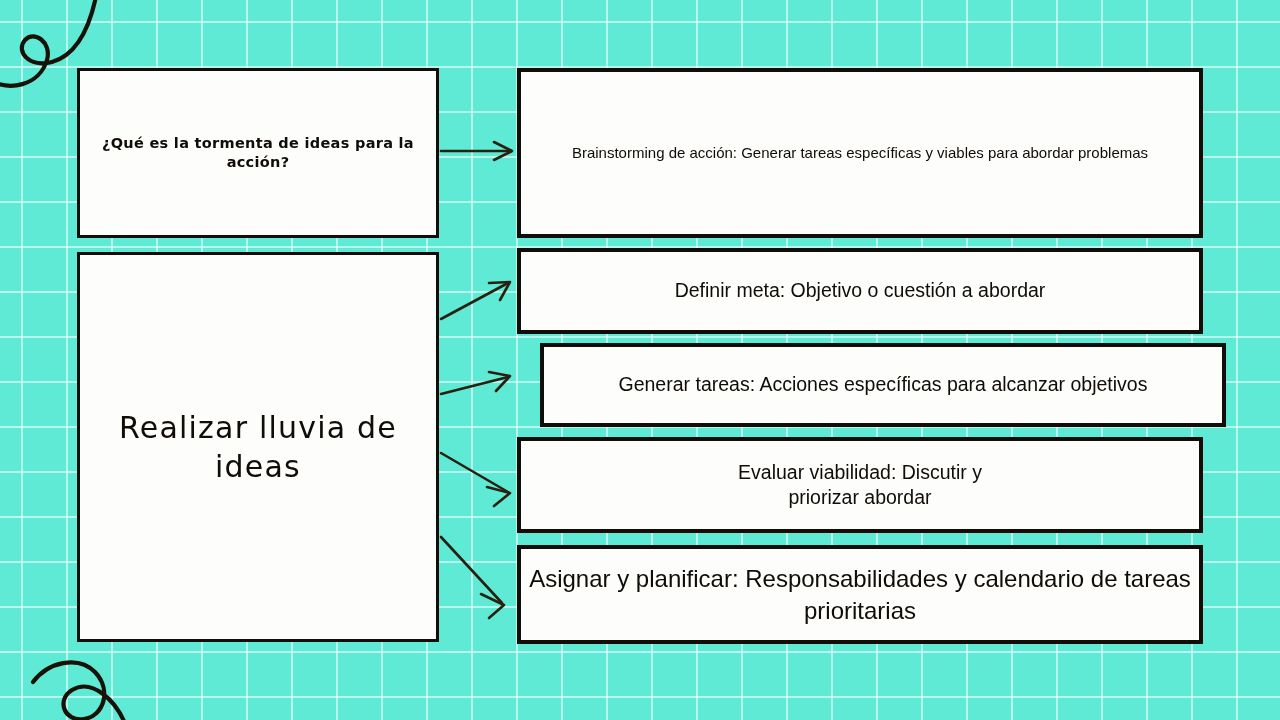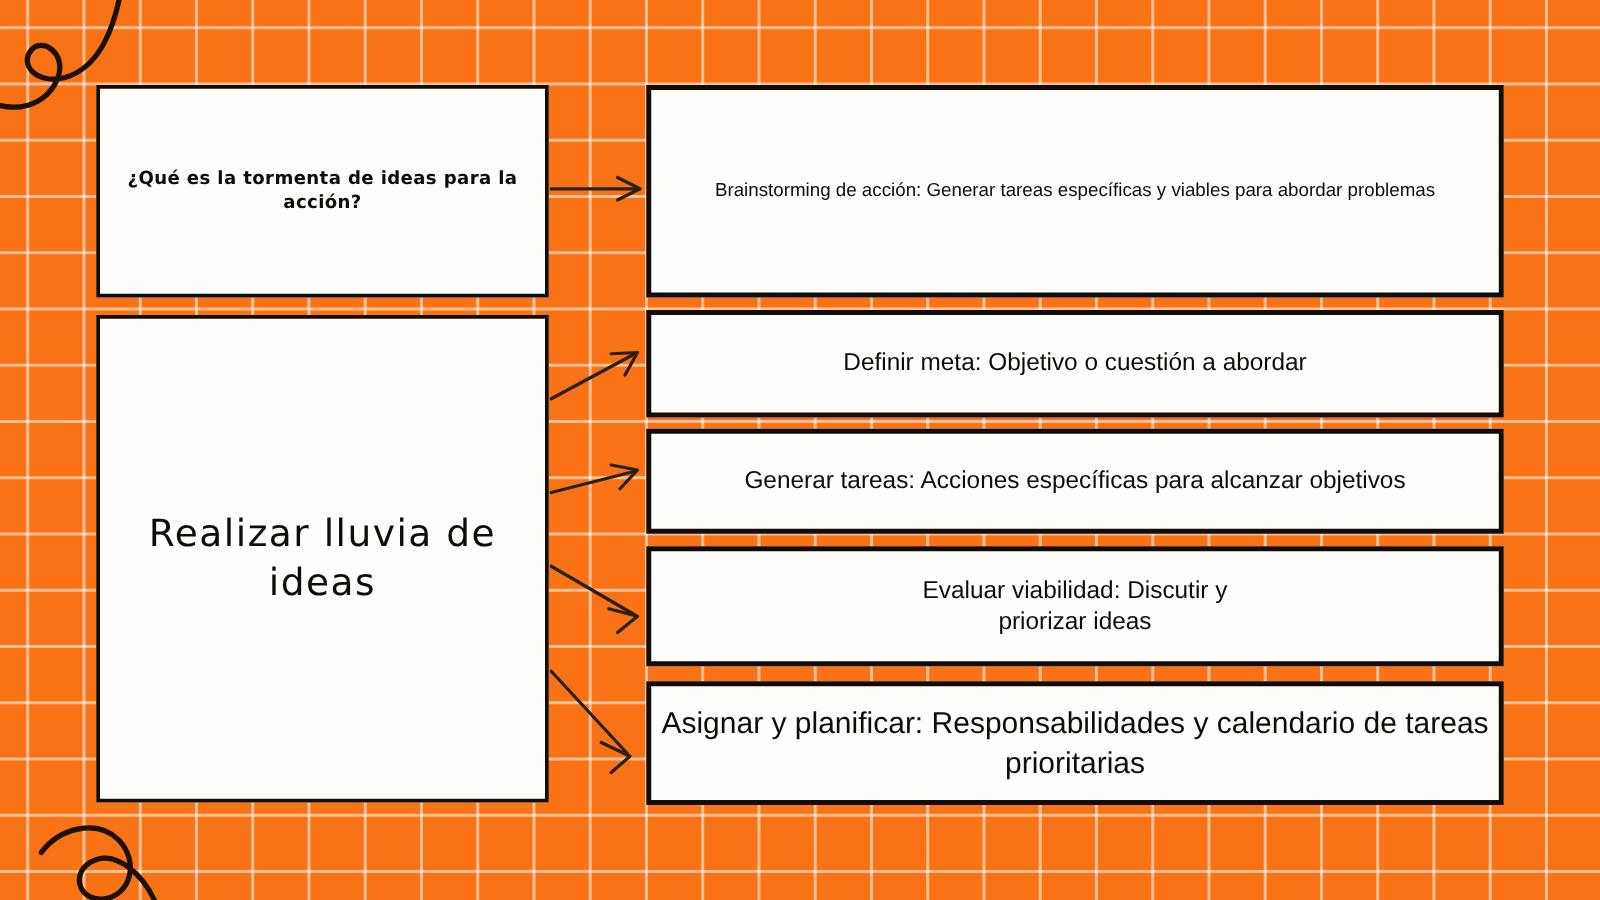--- a/index.html
+++ b/index.html
@@ -5,21 +5,21 @@
   html, body {
     margin: 0;
     padding: 0;
     background: #ffffff;
   }
   #canvas {
     position: relative;
     width: 1280px;
     height: 720px;
     overflow: hidden;
-    background-color: #f97316;
+    background-color: #5eead4;
     font-family: "Liberation Sans", sans-serif;
   }
   
   #grid-bg {
     position: absolute;
     inset: 0;
     background-image:
       linear-gradient(to right, rgba(255,255,255,0.55) 2px, transparent 2px),
       linear-gradient(to bottom, rgba(255,255,255,0.55) 2px, transparent 2px);
     background-size: 45px 45px;
@@ -89,21 +89,21 @@
   #card-brainstorming .card-text {
     font-size: 15px;
   }
   #card-meta {
     left: 517px;
     top: 248px;
     width: 686px;
     height: 86px;
   }
   #card-tareas {
-    left: 517px;
+    left: 540px;
     top: 343px;
     width: 686px;
     height: 84px;
     text-align: center;
   }
   #card-viabilidad {
     left: 517px;
     top: 437px;
     width: 686px;
     height: 96px;
@@ -159,21 +159,21 @@
   <div class="card thick" id="card-meta">
     <span class="card-text">Definir meta: Objetivo o cuestión a abordar</span>
   </div>
 
   <div class="card thick" id="card-tareas">
     <span class="card-text">Generar tareas: Acciones específicas para alcanzar objetivos</span>
   </div>
 
   <div class="card thick" id="card-viabilidad">
     <span class="card-text">Evaluar viabilidad: Discutir y
-priorizar ideas</span>
+priorizar abordar</span>
   </div>
 
   <div class="card thick" id="card-asignar">
     <span class="card-text">Asignar y planificar: Responsabilidades y calendario de tareas prioritarias</span>
   </div>
 
   <svg id="arrow-layer" width="1280" height="720" viewBox="0 0 1280 720">
     <g fill="none" stroke="#2a2010" stroke-width="2.6" stroke-linecap="round" stroke-linejoin="round">
 
       <g>

